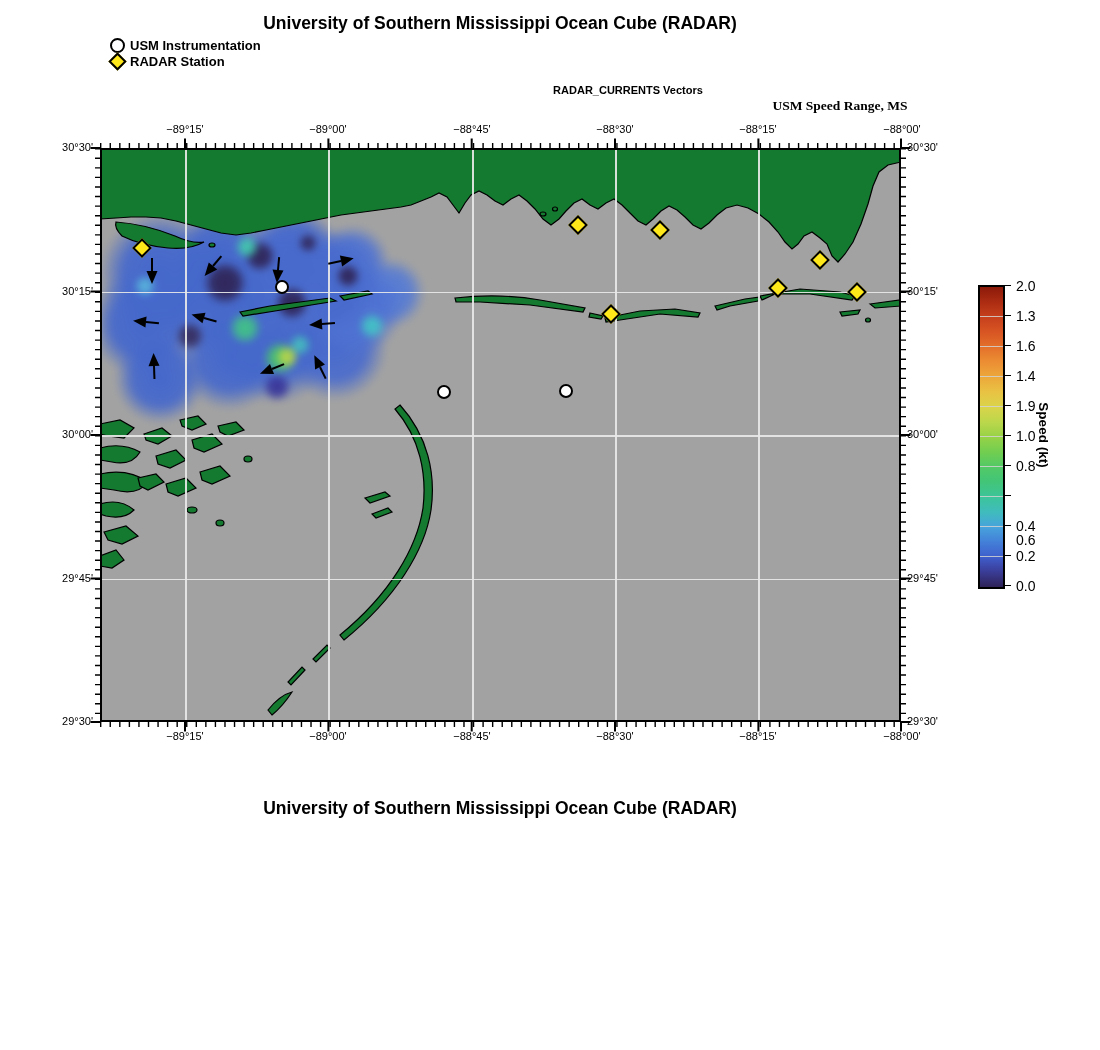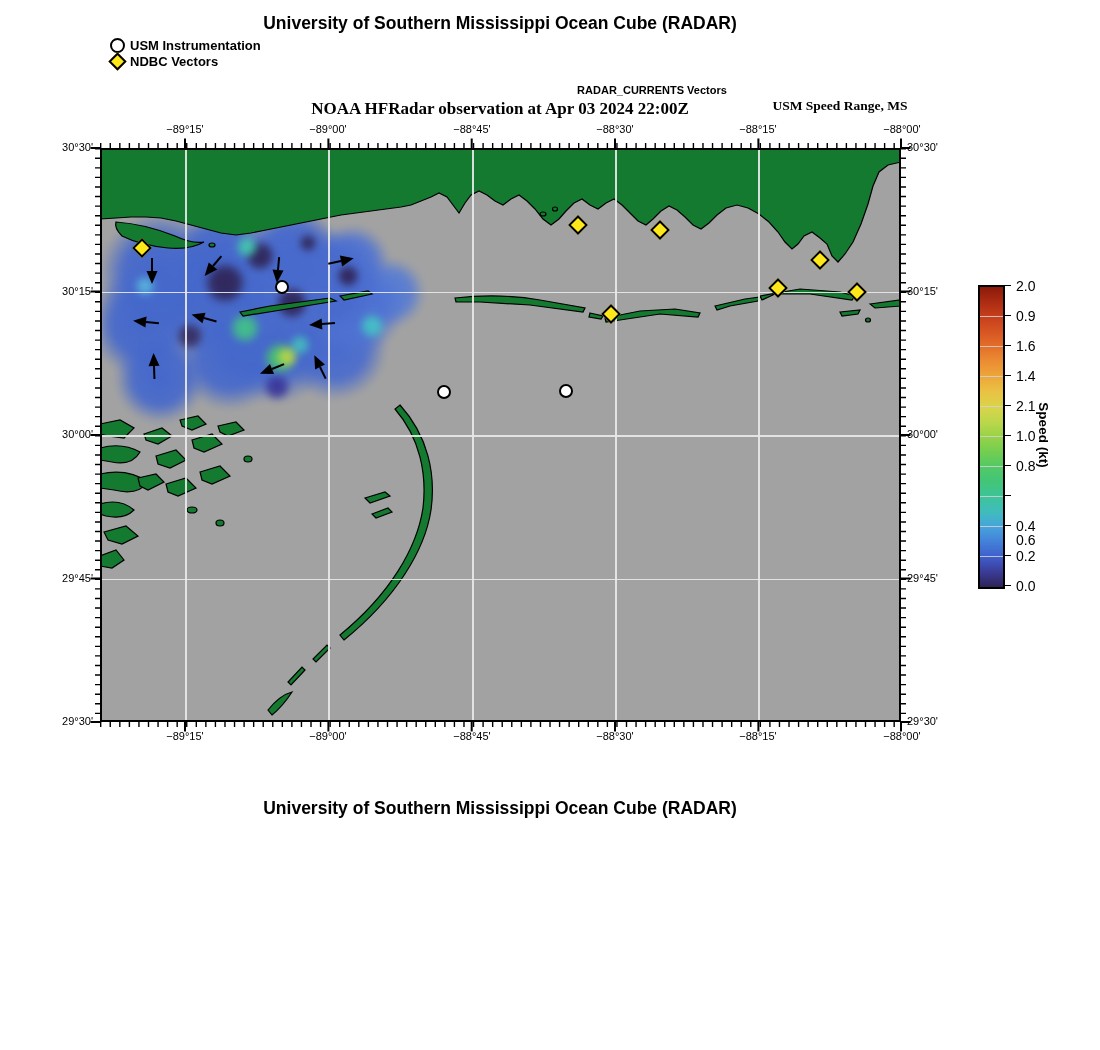--- a/index.html
+++ b/index.html
@@ -9,21 +9,21 @@
   .title{font-weight:bold;font-size:17.5px;text-align:center;width:700px;left:150px;}
   .serif{font-family:"Liberation Serif",serif;}
   
   .legend-row{position:absolute;left:110px;height:16px;display:flex;align-items:center;}
   .legend-circle{width:11px;height:11px;border:2.2px solid #000;border-radius:50%;background:#fff;}
   .legend-diamond{width:9px;height:9px;border:2px solid #000;background:#ffe81a;transform:rotate(45deg);margin:0 1px;}
   .legend-text{font-weight:bold;font-size:13px;margin-left:5px;}
   
   .vecbox{left:548px;top:38px;width:349px;height:43px;border:2.2px solid #000;box-sizing:border-box;background:#fff;}
   .veclabel{position:absolute;left:4px;font-weight:bold;font-size:11px;line-height:10px;}
-  .veccaption{left:548px;top:84px;width:160px;text-align:center;font-weight:bold;font-size:11px;margin-left:24px;}
+  .veccaption{left:548px;top:84px;width:160px;text-align:center;font-weight:bold;font-size:11px;}
   
   .xlab{position:absolute;font-size:11px;transform:translateX(-50%);white-space:nowrap;}
   .ylab{position:absolute;font-size:11px;white-space:nowrap;}
   .ylab.left{width:60px;text-align:right;left:33px;}
   .ylab.right{left:907px;text-align:left;}
   
   .map{left:100px;top:148px;width:801px;height:574px;background:#a2a2a2;overflow:hidden;}
   .frame{left:100px;top:148px;width:801px;height:574px;border:2.5px solid #000;box-sizing:border-box;pointer-events:none;}
   .gridv{position:absolute;top:0;width:1.6px;height:574px;background:rgba(232,232,232,0.92);}
   .gridh{position:absolute;left:0;height:1.6px;width:801px;background:rgba(232,232,232,0.92);}
@@ -83,26 +83,25 @@
 <div class="canvas">
 
   <div class="abs title" style="top:13px;">University of Southern Mississippi Ocean Cube (RADAR)</div>
 
   <div class="legend-row" style="top:37px;">
     <span class="legend-circle"></span>
     <span class="legend-text">USM Instrumentation</span>
   </div>
   <div class="legend-row" style="top:53px;">
     <span class="legend-diamond"></span>
-    <span class="legend-text">NDBC Vectors</span>
+    <span class="legend-text">RADAR Station</span>
   </div>
 
   <div class="abs veccaption">RADAR_CURRENTS Vectors</div>
 
-  <div class="abs serif" style="top:99px;left:150px;width:700px;text-align:center;font-weight:bold;font-size:17px;">NOAA HFRadar observation at Apr 03 2024 22:00Z</div>
   <div class="abs serif" style="top:98px;left:740px;width:200px;text-align:center;font-weight:bold;font-size:13.5px;">USM Speed Range, MS</div>
 
   <div class="xlab" style="left:185px;top:123px;">−89°15'</div>
   <div class="xlab" style="left:328px;top:123px;">−89°00'</div>
   <div class="xlab" style="left:472px;top:123px;">−88°45'</div>
   <div class="xlab" style="left:615px;top:123px;">−88°30'</div>
   <div class="xlab" style="left:758px;top:123px;">−88°15'</div>
   <div class="xlab" style="left:902px;top:123px;">−88°00'</div>
 
   <div class="ylab left" style="top:141px;">30°30'</div>
@@ -285,24 +284,24 @@
   <div class="cbar-tick" style="top:344.5px;"></div>
   <div class="cbar-tick" style="top:374.5px;"></div>
   <div class="cbar-tick" style="top:404.5px;"></div>
   <div class="cbar-tick" style="top:434.5px;"></div>
   <div class="cbar-tick" style="top:464.5px;"></div>
   <div class="cbar-tick" style="top:494.5px;"></div>
   <div class="cbar-tick" style="top:524.5px;"></div>
   <div class="cbar-tick" style="top:554.5px;"></div>
   <div class="cbar-tick" style="top:584.5px;"></div>
   <div class="cbar-lab" style="top:278px;">2.0</div>
-  <div class="cbar-lab" style="top:308px;">0.9</div>
+  <div class="cbar-lab" style="top:308px;">1.3</div>
   <div class="cbar-lab" style="top:338px;">1.6</div>
   <div class="cbar-lab" style="top:368px;">1.4</div>
-  <div class="cbar-lab" style="top:398px;">2.1</div>
+  <div class="cbar-lab" style="top:398px;">1.9</div>
   <div class="cbar-lab" style="top:428px;">1.0</div>
   <div class="cbar-lab" style="top:458px;">0.8</div>
   <div class="cbar-lab" style="top:488px;margin-top:44px;">0.6</div>
   <div class="cbar-lab" style="top:518px;">0.4</div>
   <div class="cbar-lab" style="top:548px;">0.2</div>
   <div class="cbar-lab" style="top:578px;">0.0</div>
   <div class="abs cbar-title">Speed (kt)</div>
 
   <div class="abs title" style="top:798px;">University of Southern Mississippi Ocean Cube (RADAR)</div>
 

